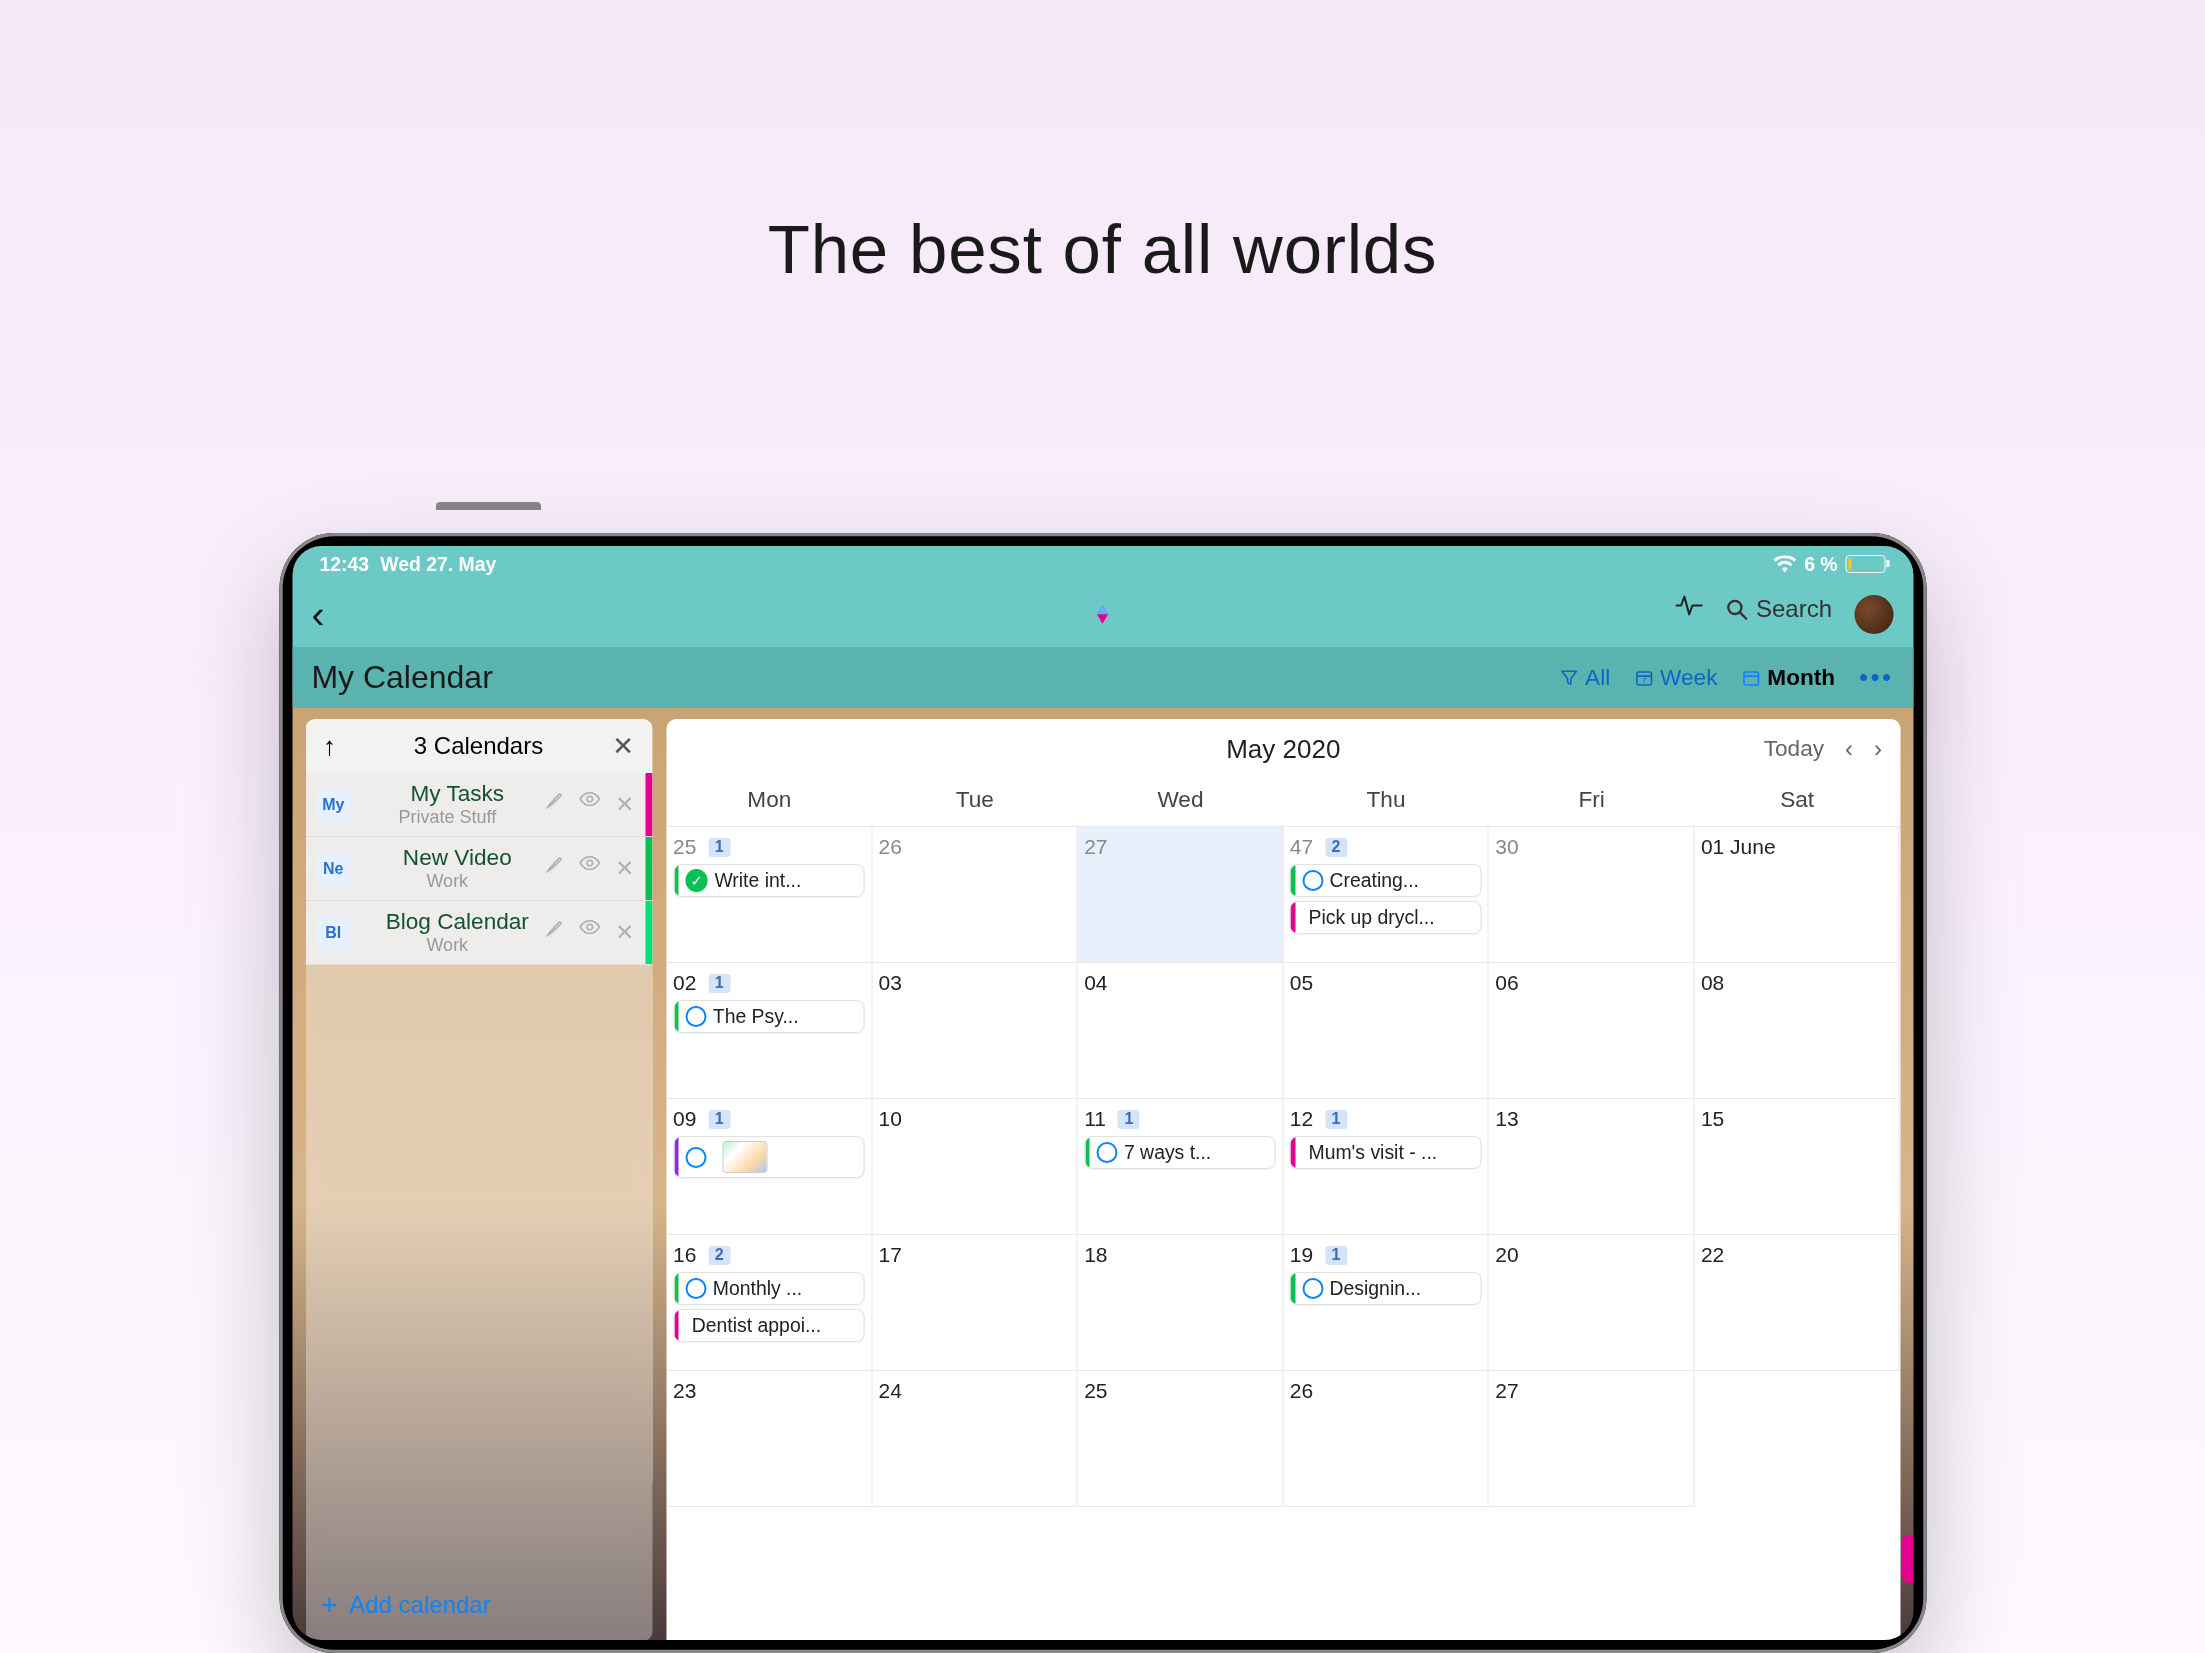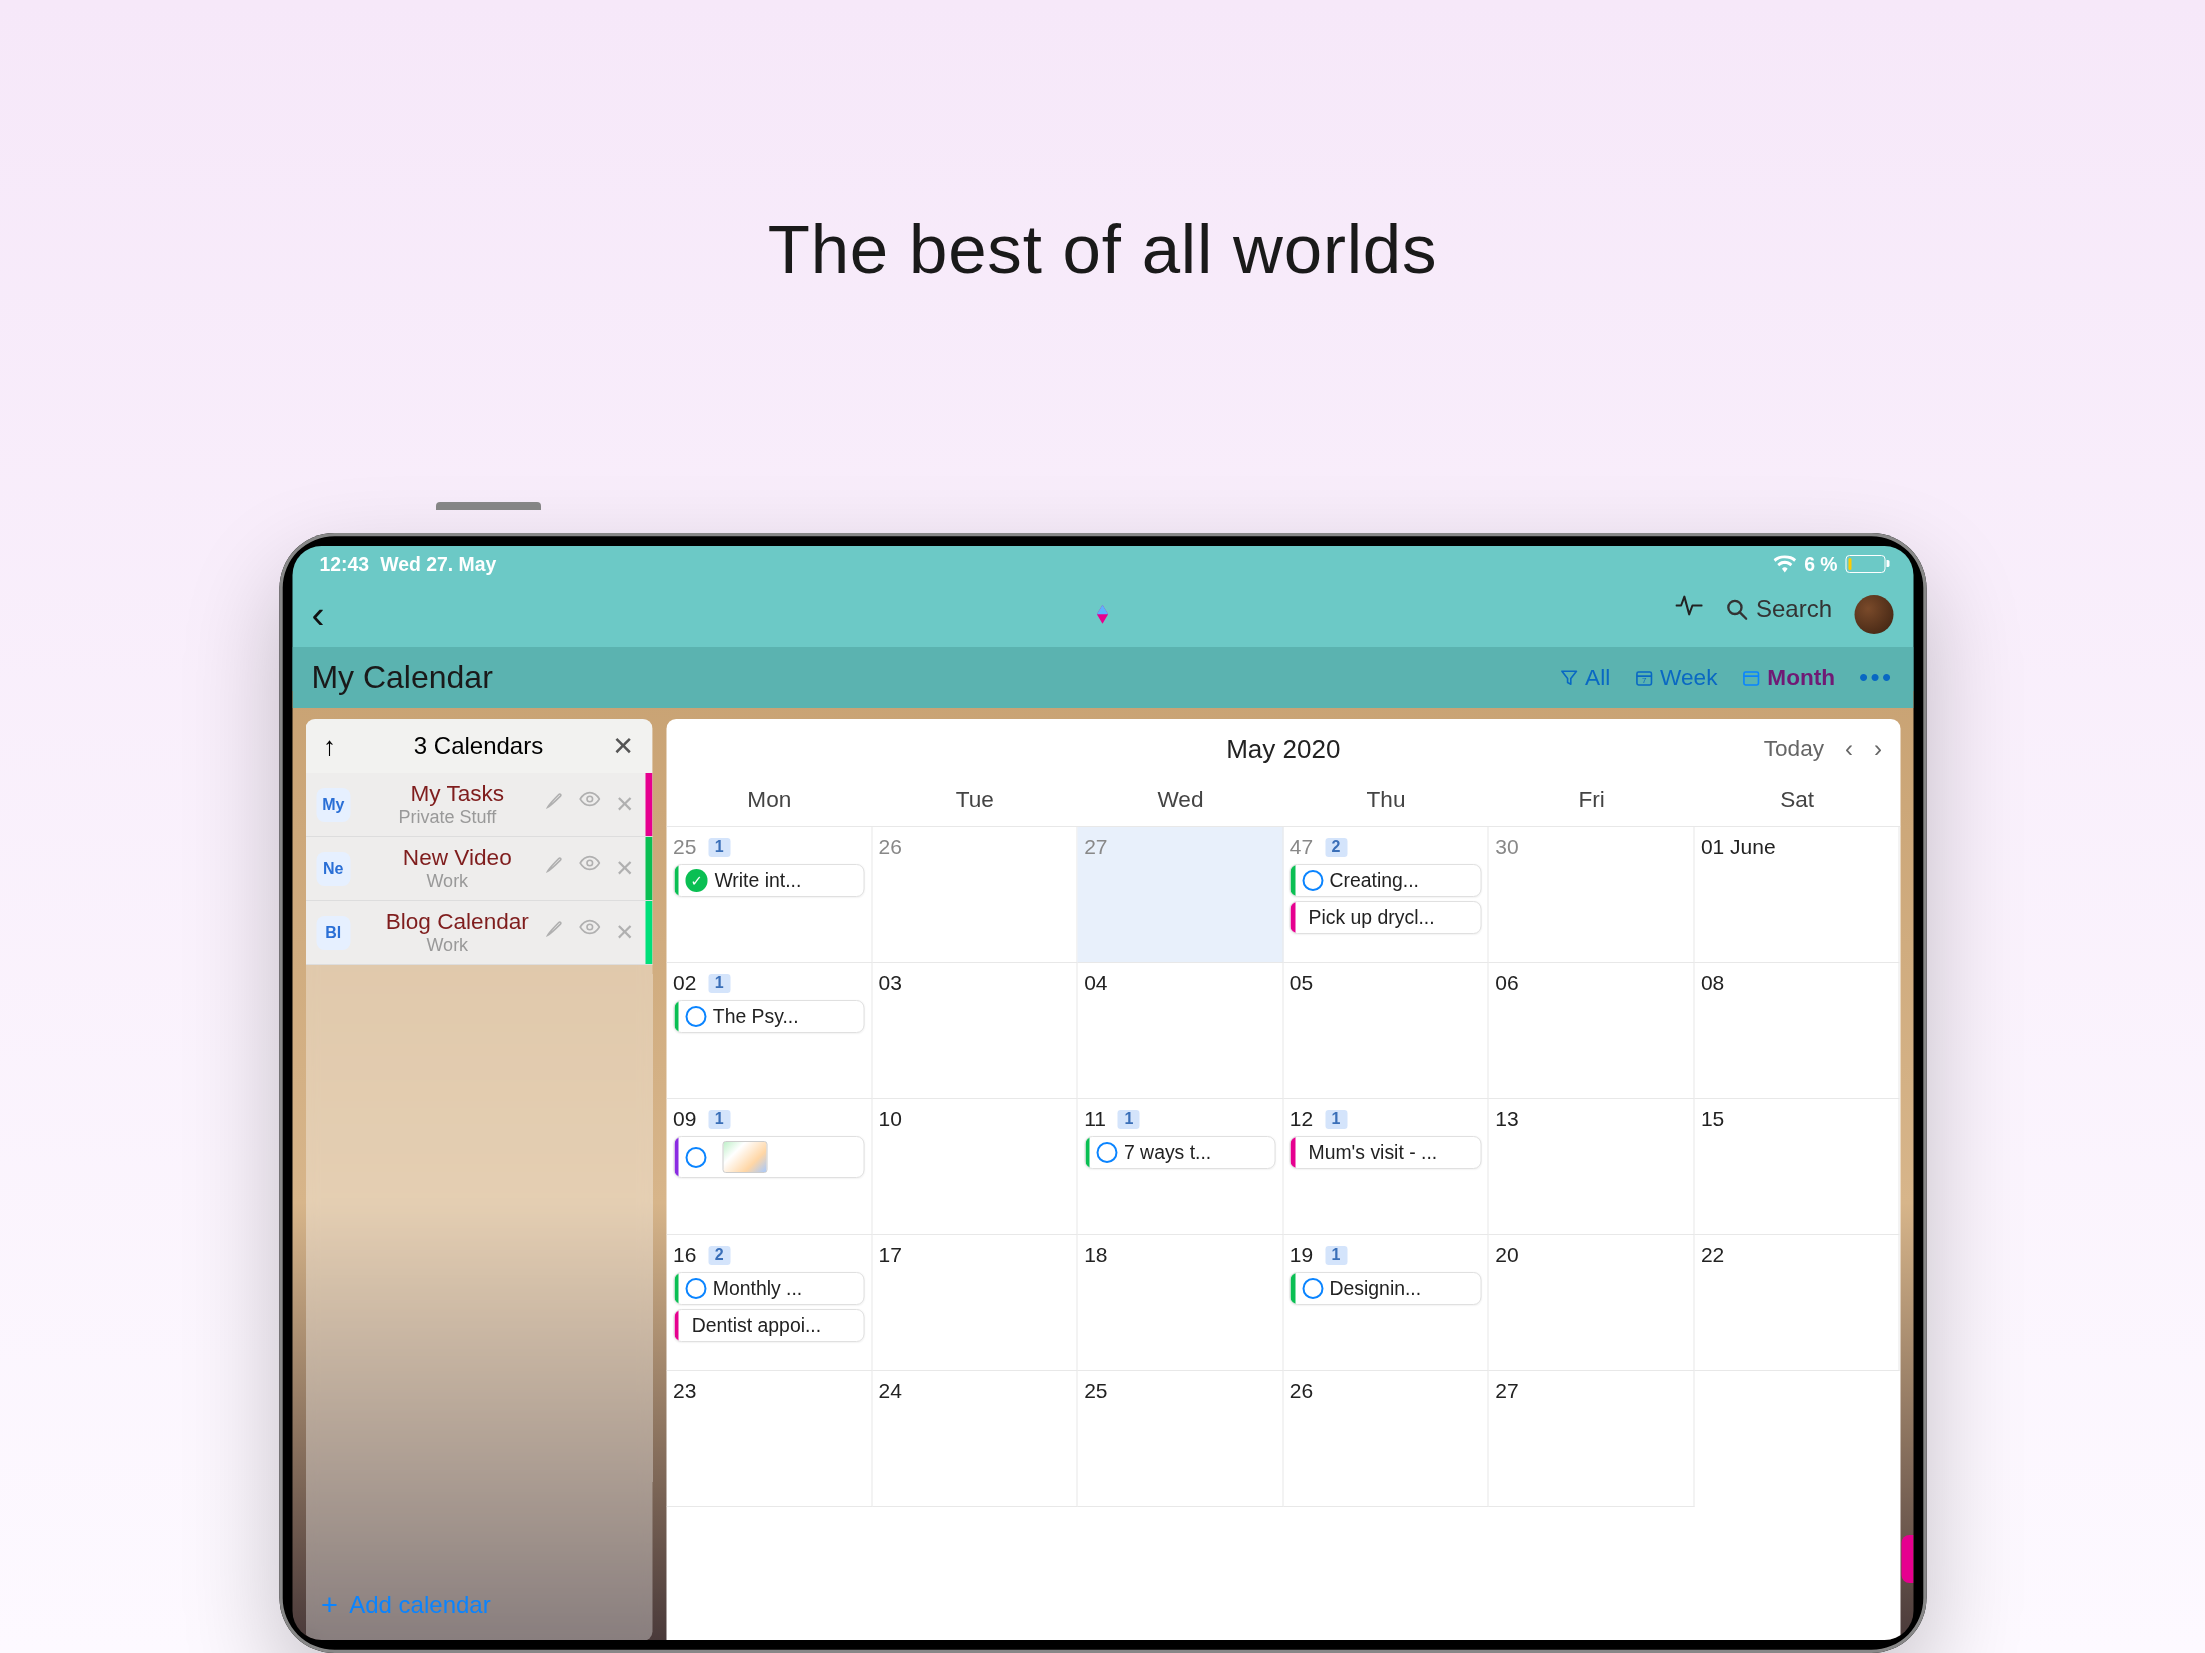--- a/index.html
+++ b/index.html
@@ -19,32 +19,32 @@
 .back-btn { font-size: 39px; font-weight: 300; cursor: pointer; width: 39px; }
 .app-logo { position: absolute; left: 50%; transform: translateX(-50%); width: 22.6px; height: 22.6px; }
 .nav-right { margin-left: auto; display: flex; align-items: flex-start; gap: 22.6px; }
 .activity-icon { font-size: 24px; }
 .search-group { display: flex; align-items: center; gap: 8px; font-size: 24px; color: #333; }
 .avatar { width: 39px; height: 39px; border-radius: 50%; background: radial-gradient(circle at 35% 35%, #7a4a2a, #3a2010); }
 .sub-header { height: 61px; background: #5bb3b0; display: flex; align-items: center; padding: 0 19.4px; color: #fff; }
 .page-title { font-size: 32px; color: #1a1a1a; font-weight: 500; }
 .view-controls { margin-left: auto; display: flex; align-items: center; gap: 24px; font-size: 22.6px; }
 .view-btn { display: flex; align-items: center; gap: 6.5px; color: #0968c3; cursor: pointer; }
-.view-btn.active { color: #701a75; font-weight: 600; justify-content: space-between; }
+.view-btn.active { color: #000000; font-weight: 600; justify-content: space-between; }
 .more-btn { font-size: 26px; letter-spacing: 2.4px; color: #0968c3; }
 .main-content { display: flex; gap: 14.5px; padding: 11.3px 13px 0 13px; height: calc(100% - 161px); }
 .sidebar { width: 347px; display: flex; flex-direction: column; background: rgba(255,255,255,0.35); border-radius: 9.7px; overflow: hidden; backdrop-filter: blur(6.5px); }
 .sidebar-header { display: flex; align-items: center; justify-content: center; padding: 13px 16px; font-size: 24px; font-weight: 500; position: relative; background: #f2f2f0; }
 .sb-arrow-up { position: absolute; left: 18px; font-size: 26px; cursor: pointer; }
 .sb-close { position: absolute; right: 18px; font-size: 26px; cursor: pointer; color: #555; }
 .calendar-list { background: #eeedec; text-align: center; }
 .calendar-item { display: flex; align-items: center; padding: 8px 11.3px; border-bottom: 0.8px solid #ddd; gap: 11.3px; }
 .cal-badge { width: 34px; height: 34px; border-radius: 8px; background: #e6f0ff; color: #2a6fd6; font-size: 16px; font-weight: 600; display: flex; align-items: center; justify-content: center; }
 .cal-info { flex: 1; }
-.cal-name { font-size: 22.6px; color: #7f1d1d; margin-left: 20px; }
+.cal-name { font-size: 22.6px; color: #14532d; margin-left: 20px; }
 .cal-sub { font-size: 18px; color: #999; }
 .cal-actions { display: flex; gap: 14.5px; color: #b0b0b0; font-size: 21px; }
 .cal-color-strip { width: 6.5px; align-self: stretch; margin: -8px -11.3px -8px 0; }
 .add-calendar { margin-top: auto; padding: 19.4px 16px; color: #0a84ff; font-size: 24px; display: flex; align-items: center; gap: 11.3px; cursor: pointer; }
 .calendar-pane { flex: 1; background: #fff; border-radius: 9.7px 9.7px 0 0; overflow: hidden; display: flex; flex-direction: column; }
 .cal-header { display: flex; align-items: center; justify-content: center; padding: 14.5px 18px; font-size: 26px; font-weight: 500; color: #222; position: relative; }
 .cal-nav-right { position: absolute; right: 18px; display: flex; align-items: center; gap: 21px; font-size: 22.6px; color: #666; }
 .cal-nav-btn { cursor: pointer; font-size: 24px; }
 .weekday-row { display: grid; grid-template-columns: repeat(6, 1fr); padding: 8px 0 13px; }
 .weekday { text-align: center; font-size: 22.6px; color: #444; }

